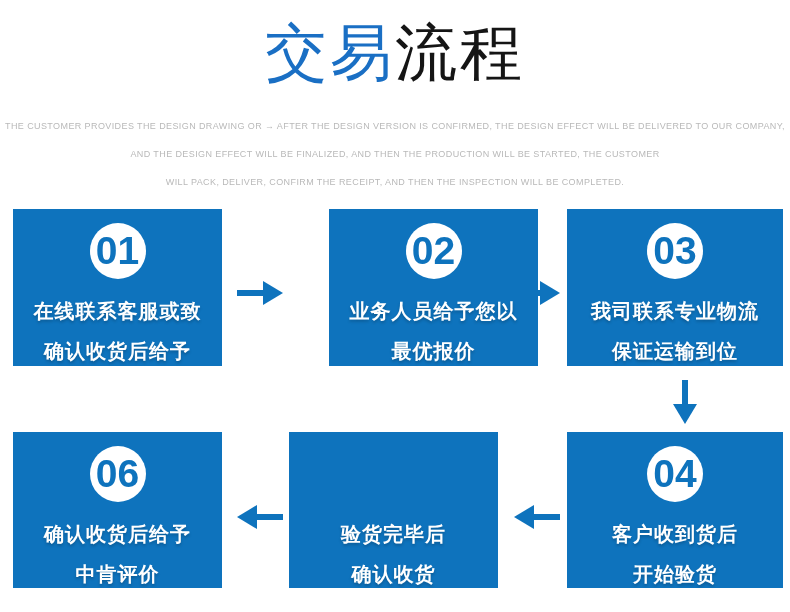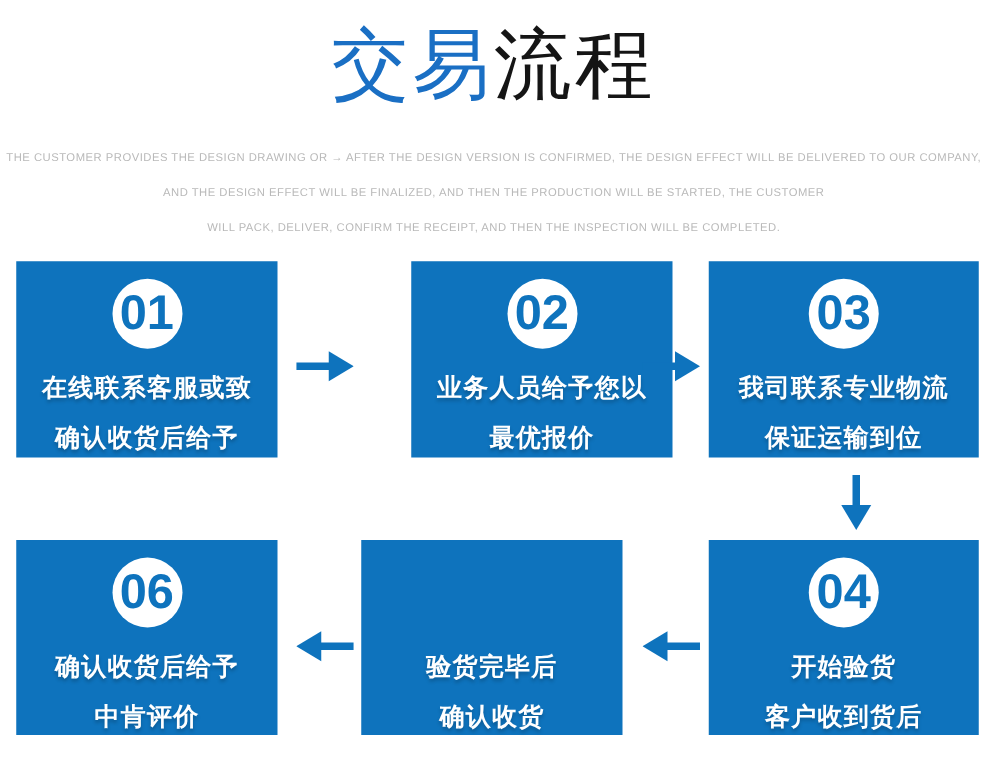--- a/index.html
+++ b/index.html
@@ -184,18 +184,18 @@
         <rect x="16" y="16" width="30" height="6" fill="currentColor"></rect>
         <polygon points="20,7 0,19 20,31" fill="currentColor"></polygon>
       </svg>
   </div>
 
   <div class="box" style="left:567px; top:432px; width:216px; height:156px;">
     <div class="circle">
       <span class="num">04</span>
     </div>
     <div class="lines">
+      <div class="line">客户收到货后</div>
       <div class="line">开始验货</div>
-      <div class="line">客户收到货后</div>
     </div>
   </div>
 
 </div>
 
 </body></html>

